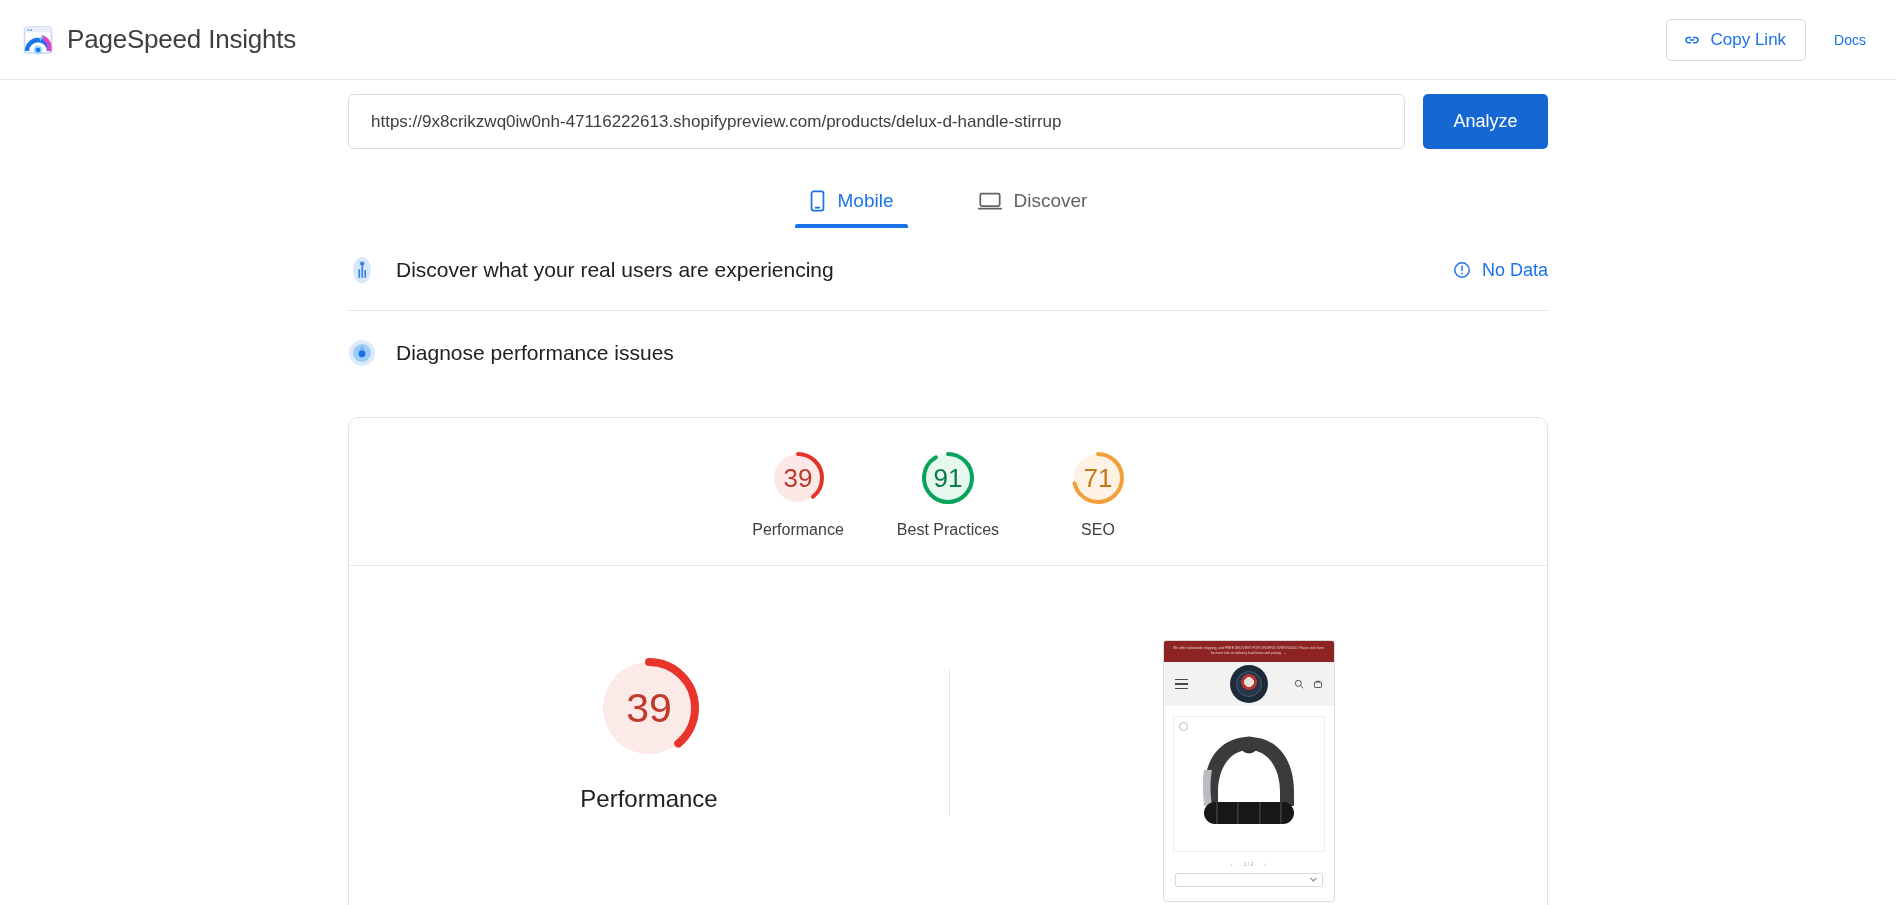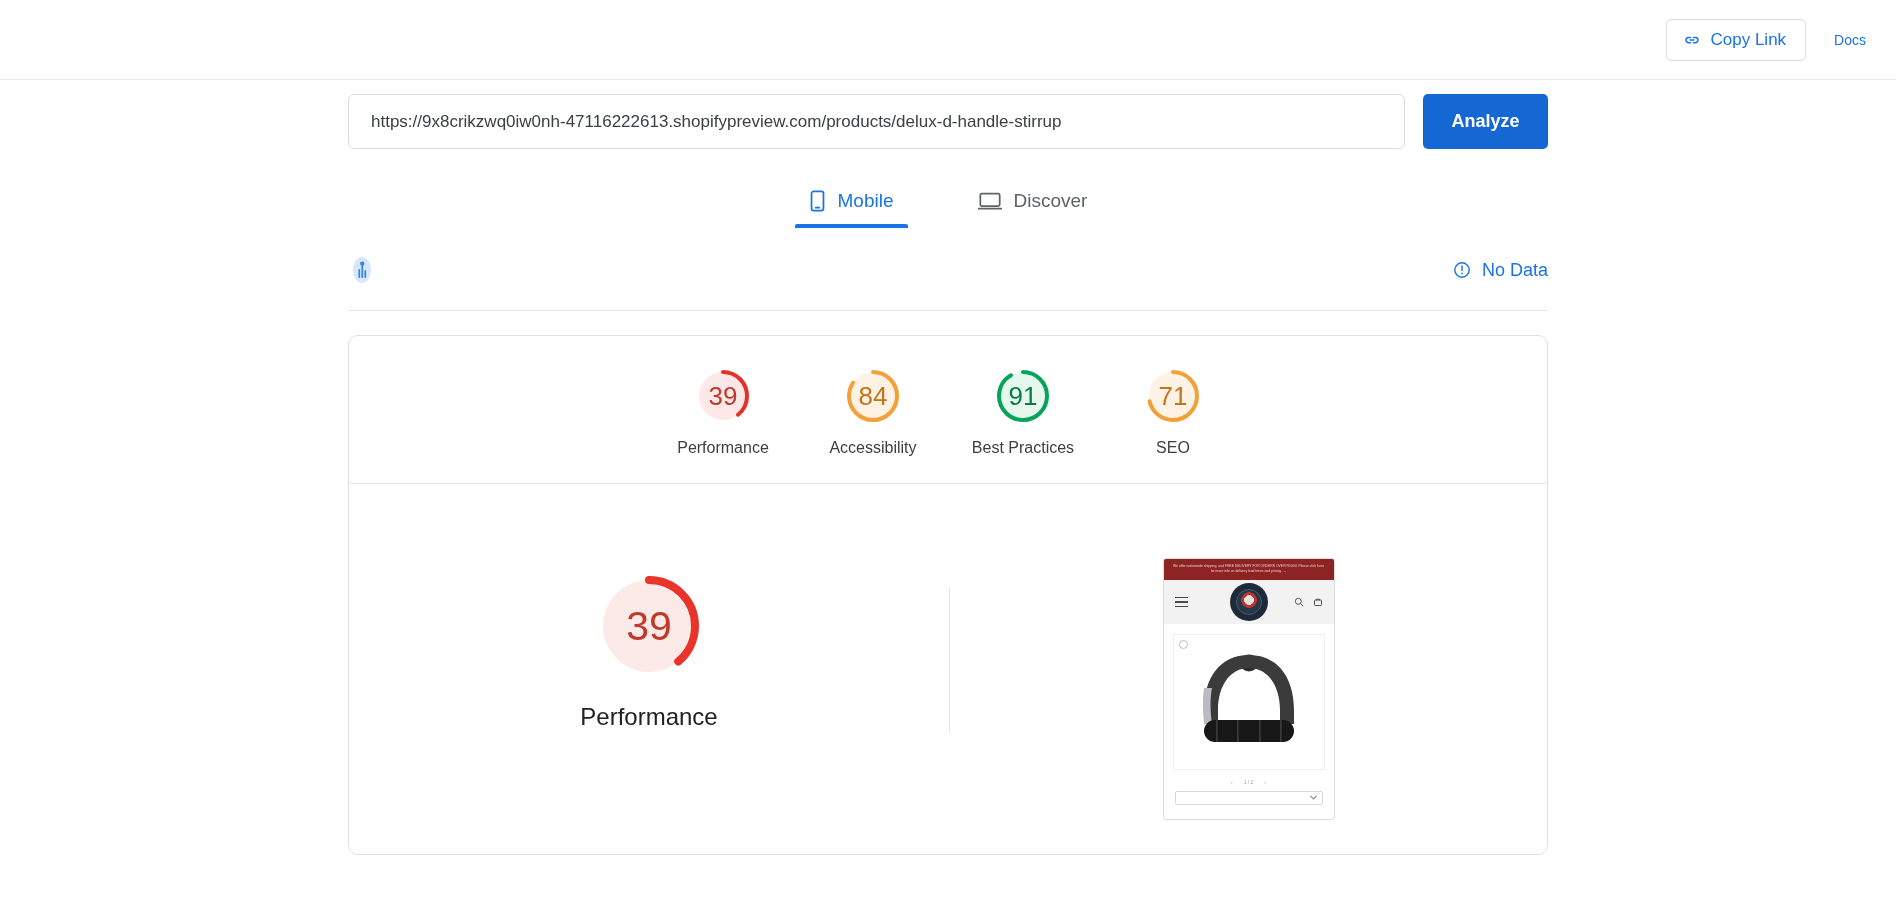--- a/index.html
+++ b/index.html
@@ -48,21 +48,21 @@
     border: 1px solid #dadce0; border-radius: 6px;
     padding: 0 22px;
     font-size: 17px; color: #3c4043;
     font-family: "Liberation Sans", sans-serif;
     background: #fff; outline: none;
   }
   .analyze-btn {
     width: 125px; height: 55px;
     background: #1567d3; color: #fff;
     border: none; border-radius: 5px;
-    font-size: 18px; font-weight: bold; cursor: pointer;
+    font-size: 18px; font-weight: normal; cursor: pointer;
     font-family: "Liberation Sans", sans-serif;
   }
 
   
   .tabs { display: flex; justify-content: center; gap: 56px; margin-top: 33px; }
   .tab {
     display: flex; align-items: center; gap: 12px;
     padding: 8px 14px 16px 14px;
     cursor: pointer; position: relative;
     font-size: 19px; color: #5f6368;
@@ -184,20 +184,34 @@
     margin: 0 11px; height: 14px;
     border: 1px solid #d8d8d8; border-radius: 2px;
     display: flex; align-items: center; justify-content: flex-end;
     padding-right: 5px;
   }
 </style>
 </head>
 <body>
 
 <div class="header">
+  <div class="brand">
+    <svg class="brand-logo" viewBox="0 0 32 32">
+      <rect x="2.5" y="3" width="27" height="26" rx="3" fill="#fff" stroke="#c8d6f0" stroke-width="1.6"></rect>
+      <rect x="2.5" y="3" width="27" height="5.5" rx="2.5" fill="#e8eefb"></rect>
+      <circle cx="6.5" cy="5.9" r="0.9" fill="#5b8def"></circle>
+      <circle cx="9.3" cy="5.9" r="0.9" fill="#5b8def"></circle>
+      <path d="M5 27 A11 11 0 0 1 27 27" fill="none" stroke="#1a73e8" stroke-width="4.4"></path>
+      <path d="M19.6 13.2 A11 11 0 0 1 27 27" fill="none" stroke="#d946c8" stroke-width="4.4"></path>
+      <path d="M17.2 14.4 L22.5 11.6 L18.4 17.6 Z" fill="#3ecbf0"></path>
+      <circle cx="16" cy="26" r="4.2" fill="#8ad6f5"></circle>
+      <circle cx="16" cy="26" r="2.2" fill="#1a73e8"></circle>
+    </svg>
+    <span class="brand-title">PageSpeed Insights</span>
+  </div>
   <div class="header-right">
     <button class="copy-link-btn">
       <svg width="18" height="18" viewBox="0 0 24 24" fill="none" stroke="#1a73e8" stroke-width="2">
         <path d="M9.5 12h5" stroke-linecap="round"></path>
         <path d="M10 8.5H7.5a3.5 3.5 0 0 0 0 7H10" stroke-linecap="round"></path>
         <path d="M14 8.5h2.5a3.5 3.5 0 0 1 0 7H14" stroke-linecap="round"></path>
       </svg>
       <span>Copy Link</span>
     </button>
     <a class="docs-link">Docs</a>
@@ -230,56 +244,56 @@
   </div>
 
   <div class="section-row">
     <svg class="section-icon" viewBox="0 0 28 28">
       <ellipse cx="14" cy="14" rx="9" ry="13" fill="#d6e7fb"></ellipse>
       <rect x="10.4" y="13" width="1.7" height="9" rx="0.8" fill="#3b82e0"></rect>
       <rect x="13.4" y="9" width="1.7" height="13" rx="0.8" fill="#3b82e0"></rect>
       <rect x="16.4" y="14" width="1.7" height="8" rx="0.8" fill="#3b82e0"></rect>
       <circle cx="14.2" cy="7.6" r="2.2" fill="#3b82e0"></circle>
     </svg>
+    <span class="section-title">Discover what your real users are experiencing</span>
     <div class="nodata">
       <svg width="18" height="18" viewBox="0 0 20 20" fill="none" stroke="#1a73e8" stroke-width="1.6">
         <circle cx="10" cy="10" r="8"></circle>
         <line x1="10" y1="5.6" x2="10" y2="10.6" stroke-linecap="round"></line>
         <circle cx="10" cy="13.8" r="0.95" fill="#1a73e8" stroke="none"></circle>
       </svg>
       <span>No Data</span>
     </div>
   </div>
 
+  <div class="section-row noborder">
+    <svg class="section-icon" viewBox="0 0 28 28">
+      <circle cx="14" cy="14" r="13" fill="#ddeafc"></circle>
+      <circle cx="14" cy="14" r="9" fill="#9ecbf7"></circle>
+      <path d="M14 6.5 L17.5 13.5 L10.5 13.5 Z" fill="#6cb5f2"></path>
+      <circle cx="14" cy="14.8" r="3.4" fill="#1472e6"></circle>
+    </svg>
+    <span class="section-title">Diagnose performance issues</span>
+  </div>
 
   <div class="card">
 
     <div class="gauges">
 
       <div class="gauge">
         <div class="gauge-ring">
           <svg width="56" height="56" viewBox="0 0 56 56">
             <circle cx="28" cy="28" r="24" fill="#fce9e7"></circle>
             <circle cx="28" cy="28" r="24" fill="none" stroke="#e33329" stroke-width="4" stroke-linecap="round" stroke-dasharray="58.8 150.8" transform="rotate(-90 28 28)"></circle>
           </svg>
           <div class="gauge-num" style="color:#c0392b">39</div>
         </div>
         <div class="gauge-label">Performance</div>
       </div>
 
-      <div class="gauge">
-        <div class="gauge-ring">
-          <svg width="56" height="56" viewBox="0 0 56 56">
-            <circle cx="28" cy="28" r="24" fill="#fdf2e3"></circle>
-            <circle cx="28" cy="28" r="24" fill="none" stroke="#f2a13a" stroke-width="4" stroke-linecap="round" stroke-dasharray="126.6 150.8" transform="rotate(-90 28 28)"></circle>
-          </svg>
-          <div class="gauge-num" style="color:#c4751a">84</div>
-        </div>
-        <div class="gauge-label">Accessibility</div>
-      </div>
 
       <div class="gauge">
         <div class="gauge-ring">
           <svg width="56" height="56" viewBox="0 0 56 56">
             <circle cx="28" cy="28" r="24" fill="#e6f7ee"></circle>
             <circle cx="28" cy="28" r="24" fill="none" stroke="#07a35a" stroke-width="4" stroke-linecap="round" stroke-dasharray="137.2 150.8" transform="rotate(-90 28 28)"></circle>
           </svg>
           <div class="gauge-num" style="color:#0a7c46">91</div>
         </div>
         <div class="gauge-label">Best Practices</div>

